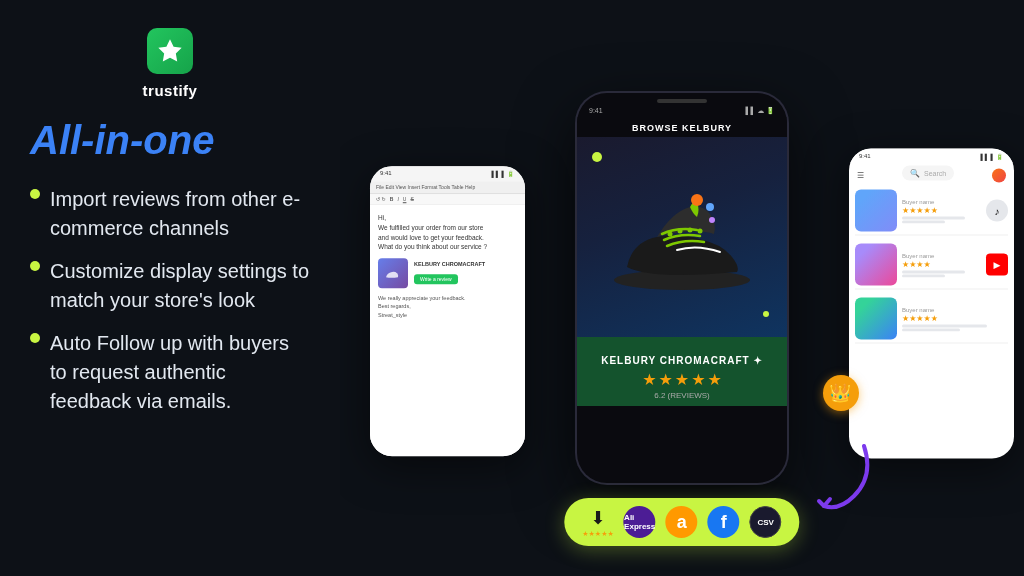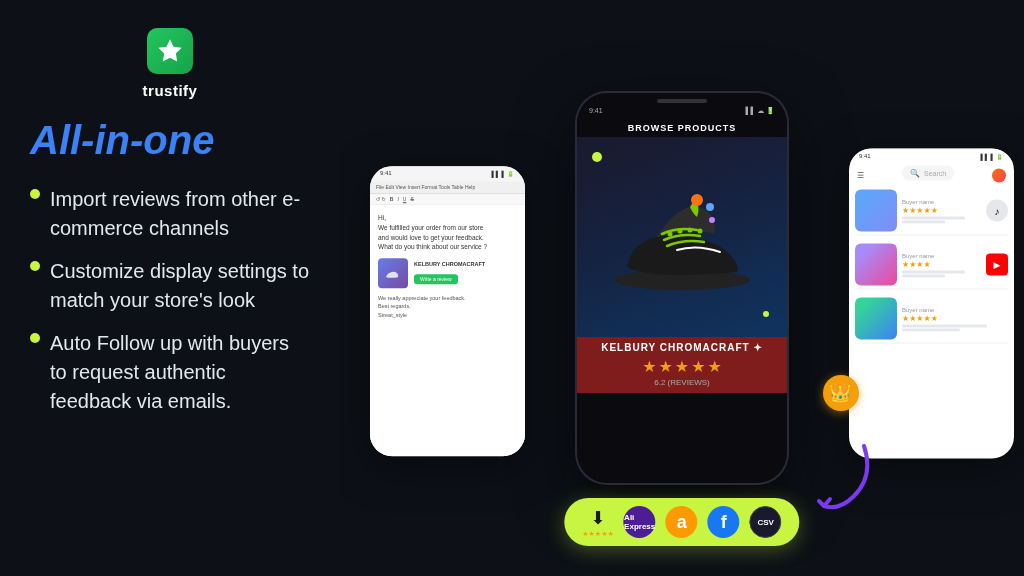--- a/index.html
+++ b/index.html
@@ -167,22 +167,22 @@
       height: 200px;
       background: linear-gradient(160deg, #1a1a2e 0%, #16213e 40%, #0f3460 100%);
       position: relative;
       display: flex;
       align-items: center;
       justify-content: center;
       overflow: hidden;
     }
 
     .product-title-area {
-      padding: 5px 14px 6px;
-      background: #7f1d1d;
+      padding: 18px 14px 6px;
+      background: #14532d;
     }
 
     .product-name {
       color: #ffffff;
       font-size: 10px;
       font-weight: 700;
       letter-spacing: 1px;
       text-align: center;
       margin-bottom: 4px;
     }
@@ -590,21 +590,21 @@
 
   <div class="phone-center">
     <div class="phone-center-inner">
       <div class="phone-notch-center">
         <div class="phone-notch-bar"></div>
       </div>
       <div class="phone-status-center">
         <span>9:41</span>
         <span>▌▌ ☁ 🔋</span>
       </div>
-      <div class="browse-header">BROWSE PRODUCTS</div>
+      <div class="browse-header">BROWSE KELBURY</div>
       <div class="phone-center-content">
         <div class="product-image-bg">
 
           <svg width="160" height="130" viewBox="0 0 160 130">
 
             <ellipse cx="80" cy="108" rx="68" ry="10" fill="#222"></ellipse>
 
             <path d="M25 95 Q30 70 55 65 Q80 60 100 68 Q120 72 130 85 Q138 95 135 100 Q50 108 25 95Z" fill="#1a1a1a"></path>
 
             <path d="M55 65 Q70 40 88 35 Q100 32 108 42 Q115 52 112 62 Q100 58 80 60 Q65 62 55 65Z" fill="#2d2d2d"></path>

